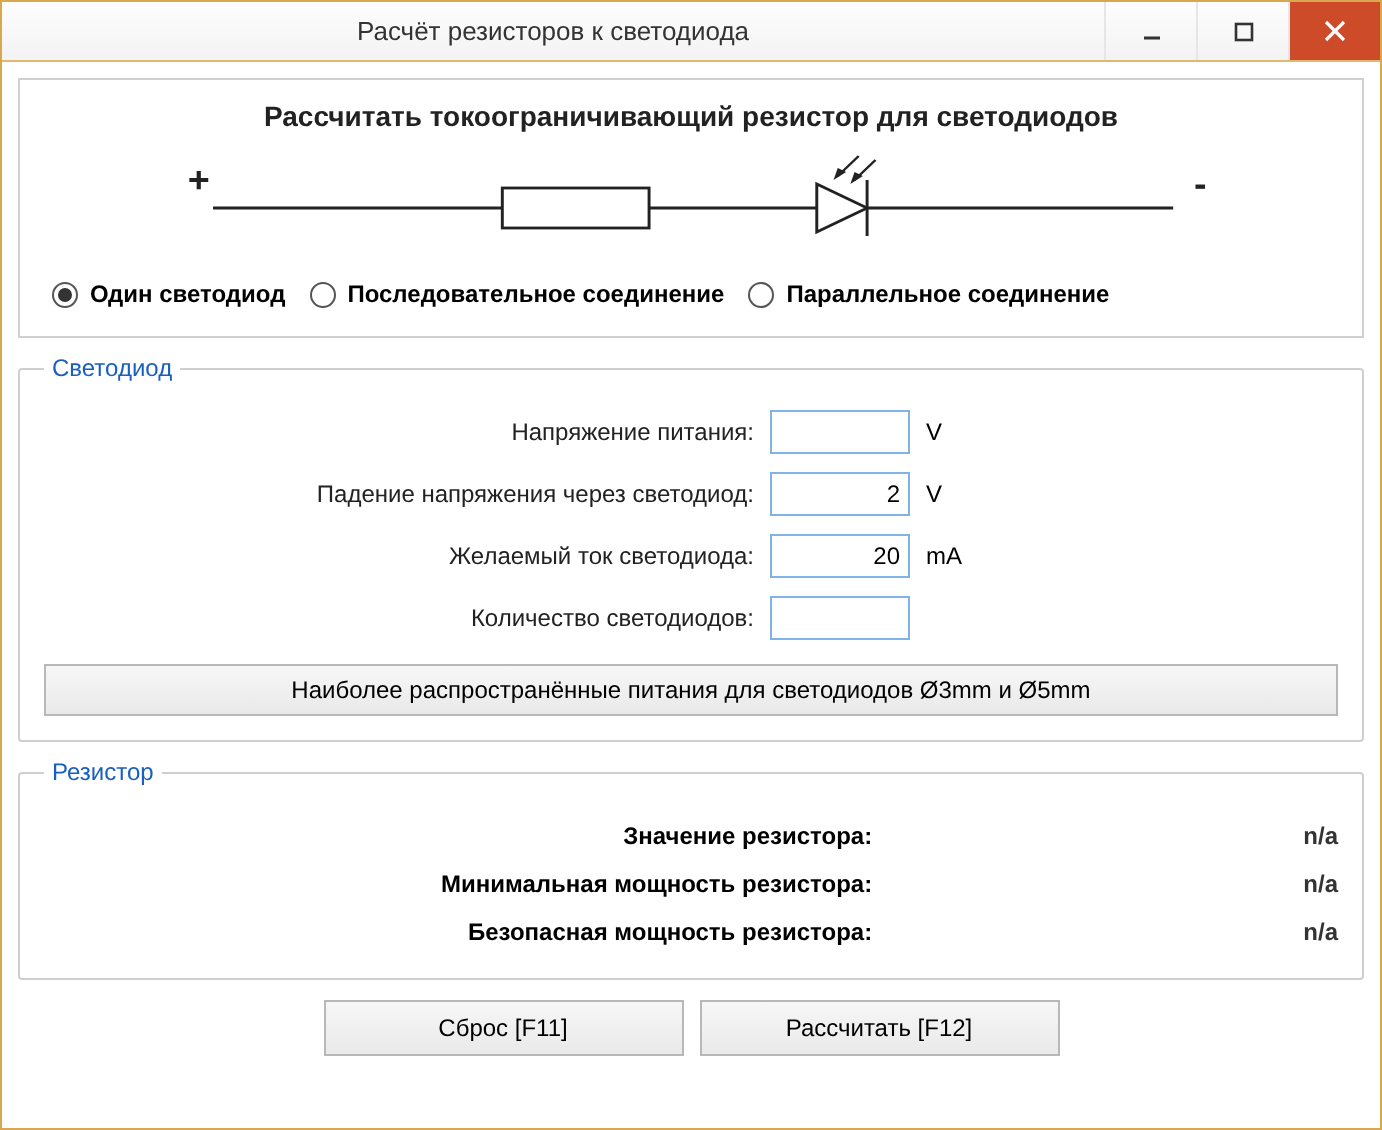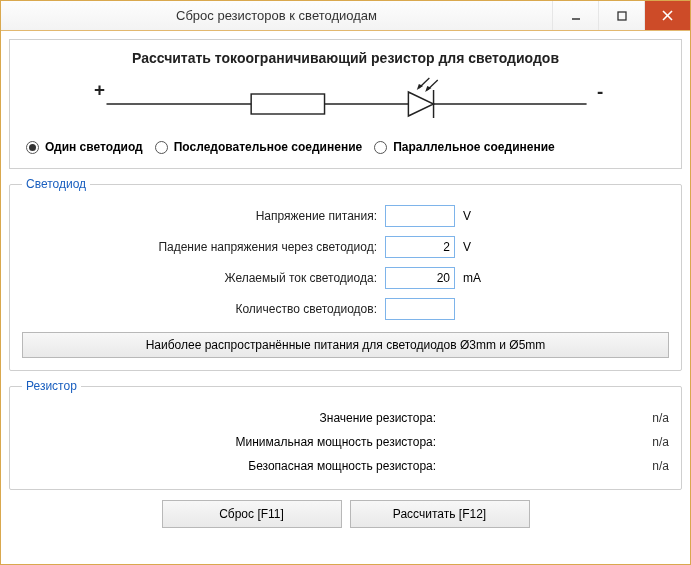--- a/index.html
+++ b/index.html
@@ -156,20 +156,21 @@
   }
   .result-rows {
     display: flex;
     flex-direction: column;
     gap: 10px;
     padding: 4px 0;
   }
   .result-row {
     display: flex;
     gap: 10px;
+    font-weight: bold;
   }
   .result-row .rlabel {
     flex: 0 0 64%;
     text-align: right;
   }
   .result-row .rval {
     flex: 1;
     text-align: right;
     color: #333;
   }
@@ -188,21 +189,21 @@
     cursor: pointer;
     font-size: 12px;
   }
 </style>
 </head>
 <body>
 
 <div class="window">
 
   <div class="titlebar">
-    <div class="title">Сброс резисторов к светодиодам</div>
+    <div class="title">Расчёт резисторов к светодиода</div>
     <div class="win-controls">
       <div class="win-btn">
         <svg width="10" height="10">
             <line x1="1" y1="8" x2="9" y2="8" stroke="#333" stroke-width="1.5"></line>
           </svg>
       </div>
       <div class="win-btn">
         <svg width="10" height="10">
             <rect x="1" y="1" width="8" height="8" fill="none" stroke="#333" stroke-width="1.3"></rect>
           </svg>

